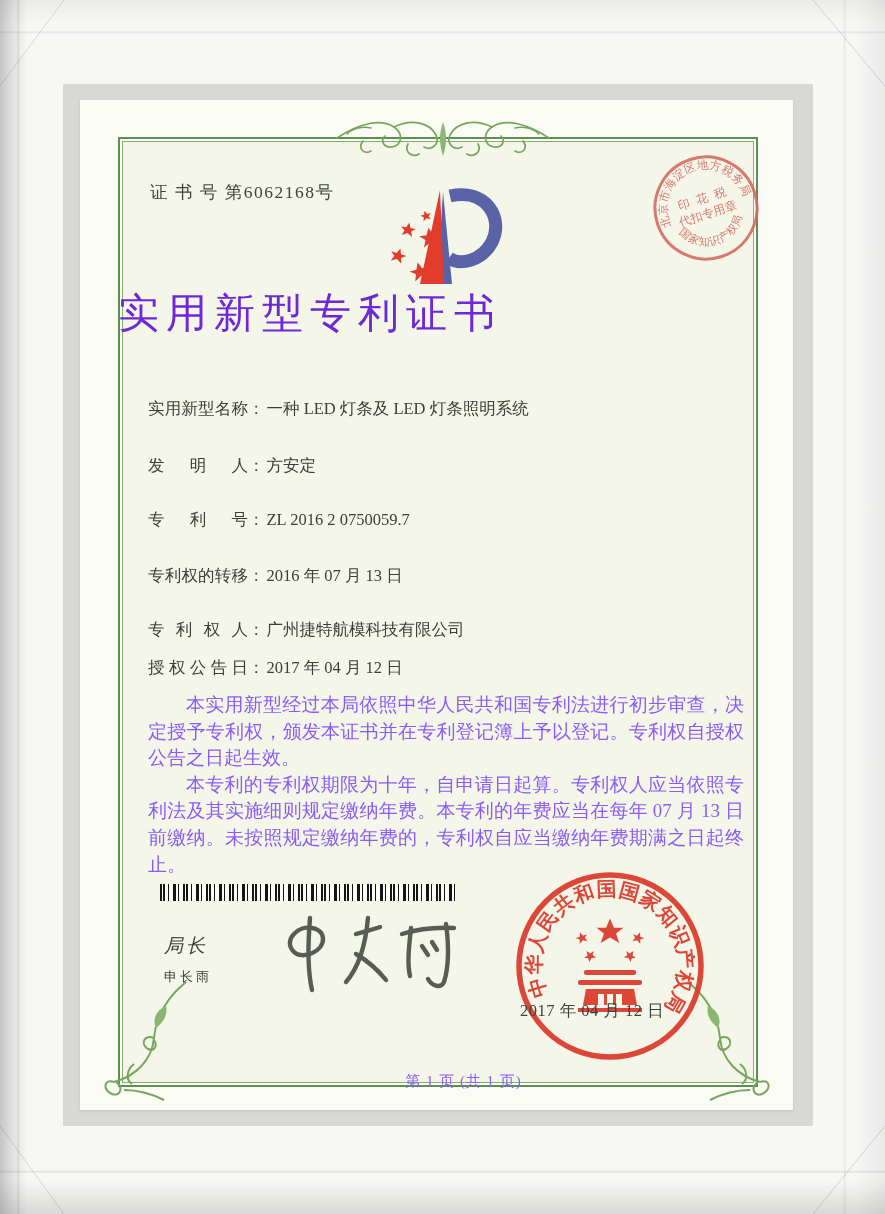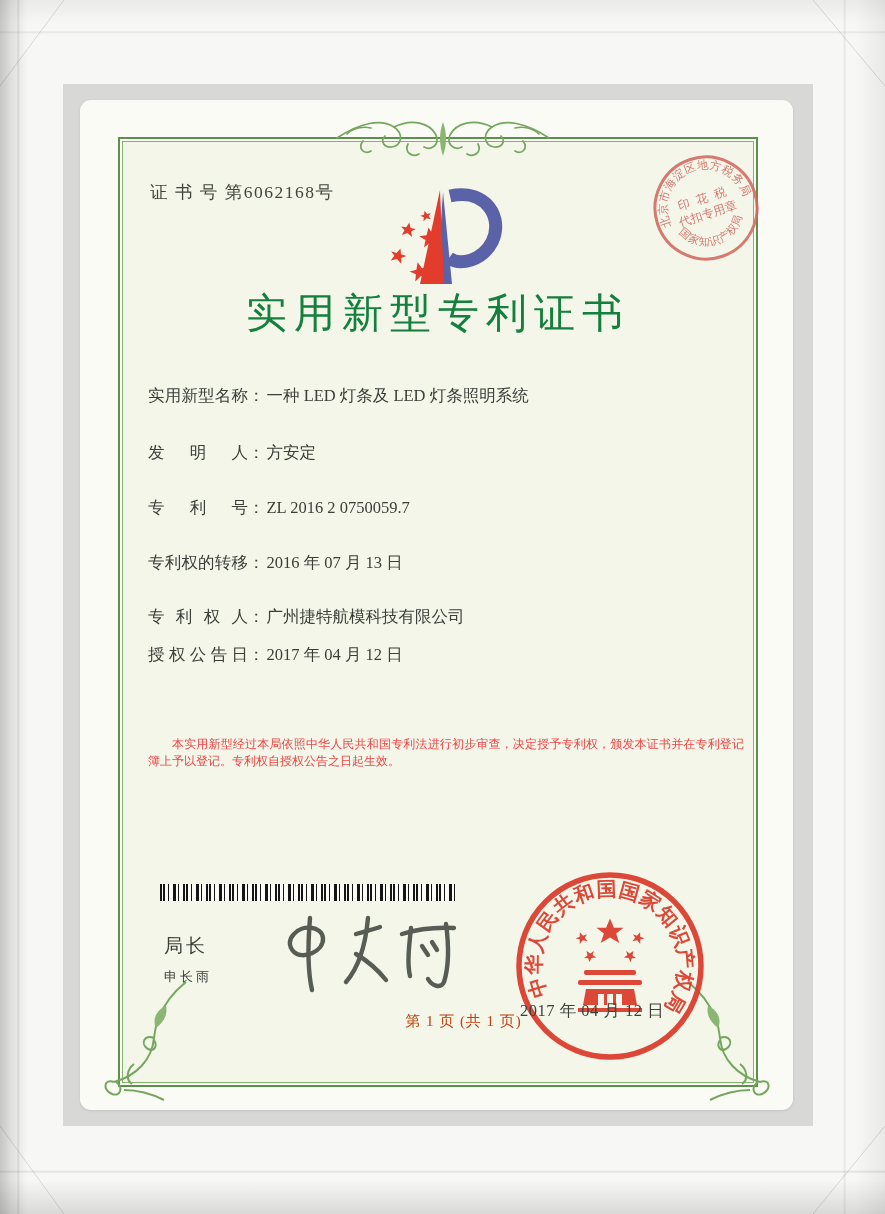--- a/index.html
+++ b/index.html
@@ -30,72 +30,72 @@
   .miter.bl{left:0;top:1126px;width:64px;height:88px;
     background:linear-gradient(to top right, transparent calc(50% - .8px), rgba(0,0,0,.13), transparent calc(50% + .8px));}
   .miter.br{left:813px;top:1126px;width:72px;height:88px;
     background:linear-gradient(to top left, transparent calc(50% - .8px), rgba(0,0,0,.13), transparent calc(50% + .8px));}
   .mat{
     position:absolute;left:63px;top:84px;width:750px;height:1042px;
     background:#d8d8d7;
   }
   .paper{
     position:absolute;left:80px;top:100px;width:713px;height:1010px;
-    background:#fbfbf5;box-shadow:0 1px 3px rgba(0,0,0,.10);border-radius:11px;
+    background:#fbfbf5;box-shadow:0 1px 3px rgba(0,0,0,.10);
   }
   
   .gborder{
     position:absolute;left:38px;top:37px;width:640px;height:950px;
     border:2px solid #5d8f4e;box-sizing:border-box;
   }
   .gborder-inner{
     position:absolute;inset:2px;border:1px solid #86b06e;
     background:#f3f6e9;
   }
   .ornament{position:absolute;pointer-events:none;}
   
   .cert-number{
     position:absolute;left:70px;top:80px;font-size:17.5px;letter-spacing:1.5px;
     color:#3f443d;
   }
   .logo{position:absolute;left:306px;top:84px;width:122px;height:106px;}
   .cert-title{
-    position:absolute;left:38px;top:186px;width:640px;text-align:center;
-    font-size:41px;letter-spacing:7px;color:#15803d;font-weight:500;
+    position:absolute;left:38px;top:186px;width:640px;text-align:left;
+    font-size:41px;letter-spacing:7px;color:#6d28d9;font-weight:500;
   }
   .fields{position:absolute;left:68px;top:280px;width:612px;}
   .field-row{position:absolute;left:0;font-size:16.5px;color:#3b3e39;white-space:nowrap;}
   .field-label{display:inline-block;width:100px;text-align:justify;text-align-last:justify;}
   .field-colon{display:inline-block;}
-  .field-value{display:inline-block;margin-left:2px;}
+  .field-value{display:inline-block;margin-left:2px;margin-top:13px;}
   .f0{top:5px;}.f1{top:62px;text-decoration:underline;}.f2{top:117px;}.f3{top:172px;}.f4{top:226px;}.f5{top:264px;}
   .body-text{
     position:absolute;left:68px;top:592px;width:596px;
-    font-size:12px;line-height:1.4;color:#ef4444;text-align:justify;margin-top:44px;
+    font-size:19px;line-height:1.4;color:#8b5cf6;text-align:justify;
   }
   .body-text p{margin:0;text-indent:2em;}
   .barcode{
     position:absolute;left:80px;top:784px;width:296px;height:17px;
     background:repeating-linear-gradient(90deg,
       #151515 0 2px,#fbfbf5 2px 3px,#151515 3px 5px,#fbfbf5 5px 8px,
       #151515 8px 9px,#fbfbf5 9px 13px,#151515 13px 16px,#fbfbf5 16px 18px,
       #151515 18px 19px,#fbfbf5 19px 23px);
   }
-  .signer-title{position:absolute;left:84px;top:833px;font-size:19px;color:#3a3f3a;letter-spacing:3px;}
+  .signer-title{position:absolute;left:84px;top:833px;font-size:19px;color:#3a3f3a;letter-spacing:3px;font-style:italic;}
   .signer-name{position:absolute;left:84px;top:868px;font-size:13px;color:#3a3f3a;letter-spacing:3px;}
   .signature{position:absolute;left:188px;top:808px;width:210px;height:98px;}
   .seal{position:absolute;left:434px;top:770px;width:192px;height:192px;opacity:.93;}
   .seal-date{
     position:absolute;left:440px;top:900px;width:190px;font-size:16.5px;color:#3c423b;
     letter-spacing:.5px;white-space:nowrap;
   }
   .tax-stamp{position:absolute;left:570px;top:52px;width:112px;height:112px;transform:rotate(-18deg);opacity:.88;}
   .page-footer{
-    position:absolute;left:38px;top:912px;width:691px;text-align:center;
-    font-size:15px;color:#c2410c;letter-spacing:1px;
+    position:absolute;left:38px;top:972px;width:691px;text-align:center;
+    font-size:15px;color:#8b5cf6;letter-spacing:1px;
   }
 </style>
 </head>
 <body>
 
 <div class="frame">
   <div class="miter tl"></div>
   <div class="miter tr"></div>
   <div class="miter bl"></div>
   <div class="miter br"></div>
@@ -178,20 +178,21 @@
       <div class="field-row f4">
         <span class="field-label">专利权人</span><span class="field-colon">：</span><span class="field-value">广州捷特航模科技有限公司</span>
       </div>
       <div class="field-row f5">
         <span class="field-label">授权公告日</span><span class="field-colon">：</span><span class="field-value">2017 年 04 月 12 日</span>
       </div>
     </div>
 
     <div class="body-text">
       <p>本实用新型经过本局依照中华人民共和国专利法进行初步审查，决定授予专利权，颁发本证书并在专利登记簿上予以登记。专利权自授权公告之日起生效。</p>
+      <p>本专利的专利权期限为十年，自申请日起算。专利权人应当依照专利法及其实施细则规定缴纳年费。本专利的年费应当在每年 07 月 13 日前缴纳。未按照规定缴纳年费的，专利权自应当缴纳年费期满之日起终止。</p>
     </div>
 
     <div class="barcode"></div>
 
     <div class="signer-title">局长</div>
     <div class="signer-name">申长雨</div>
 
     <svg class="signature" viewBox="0 0 210 98">
       <g stroke="#474c44" stroke-width="4.4" fill="none" stroke-linecap="round" opacity=".9">
         <path d="M42 10 C 40 34 39 60 44 82"></path>

